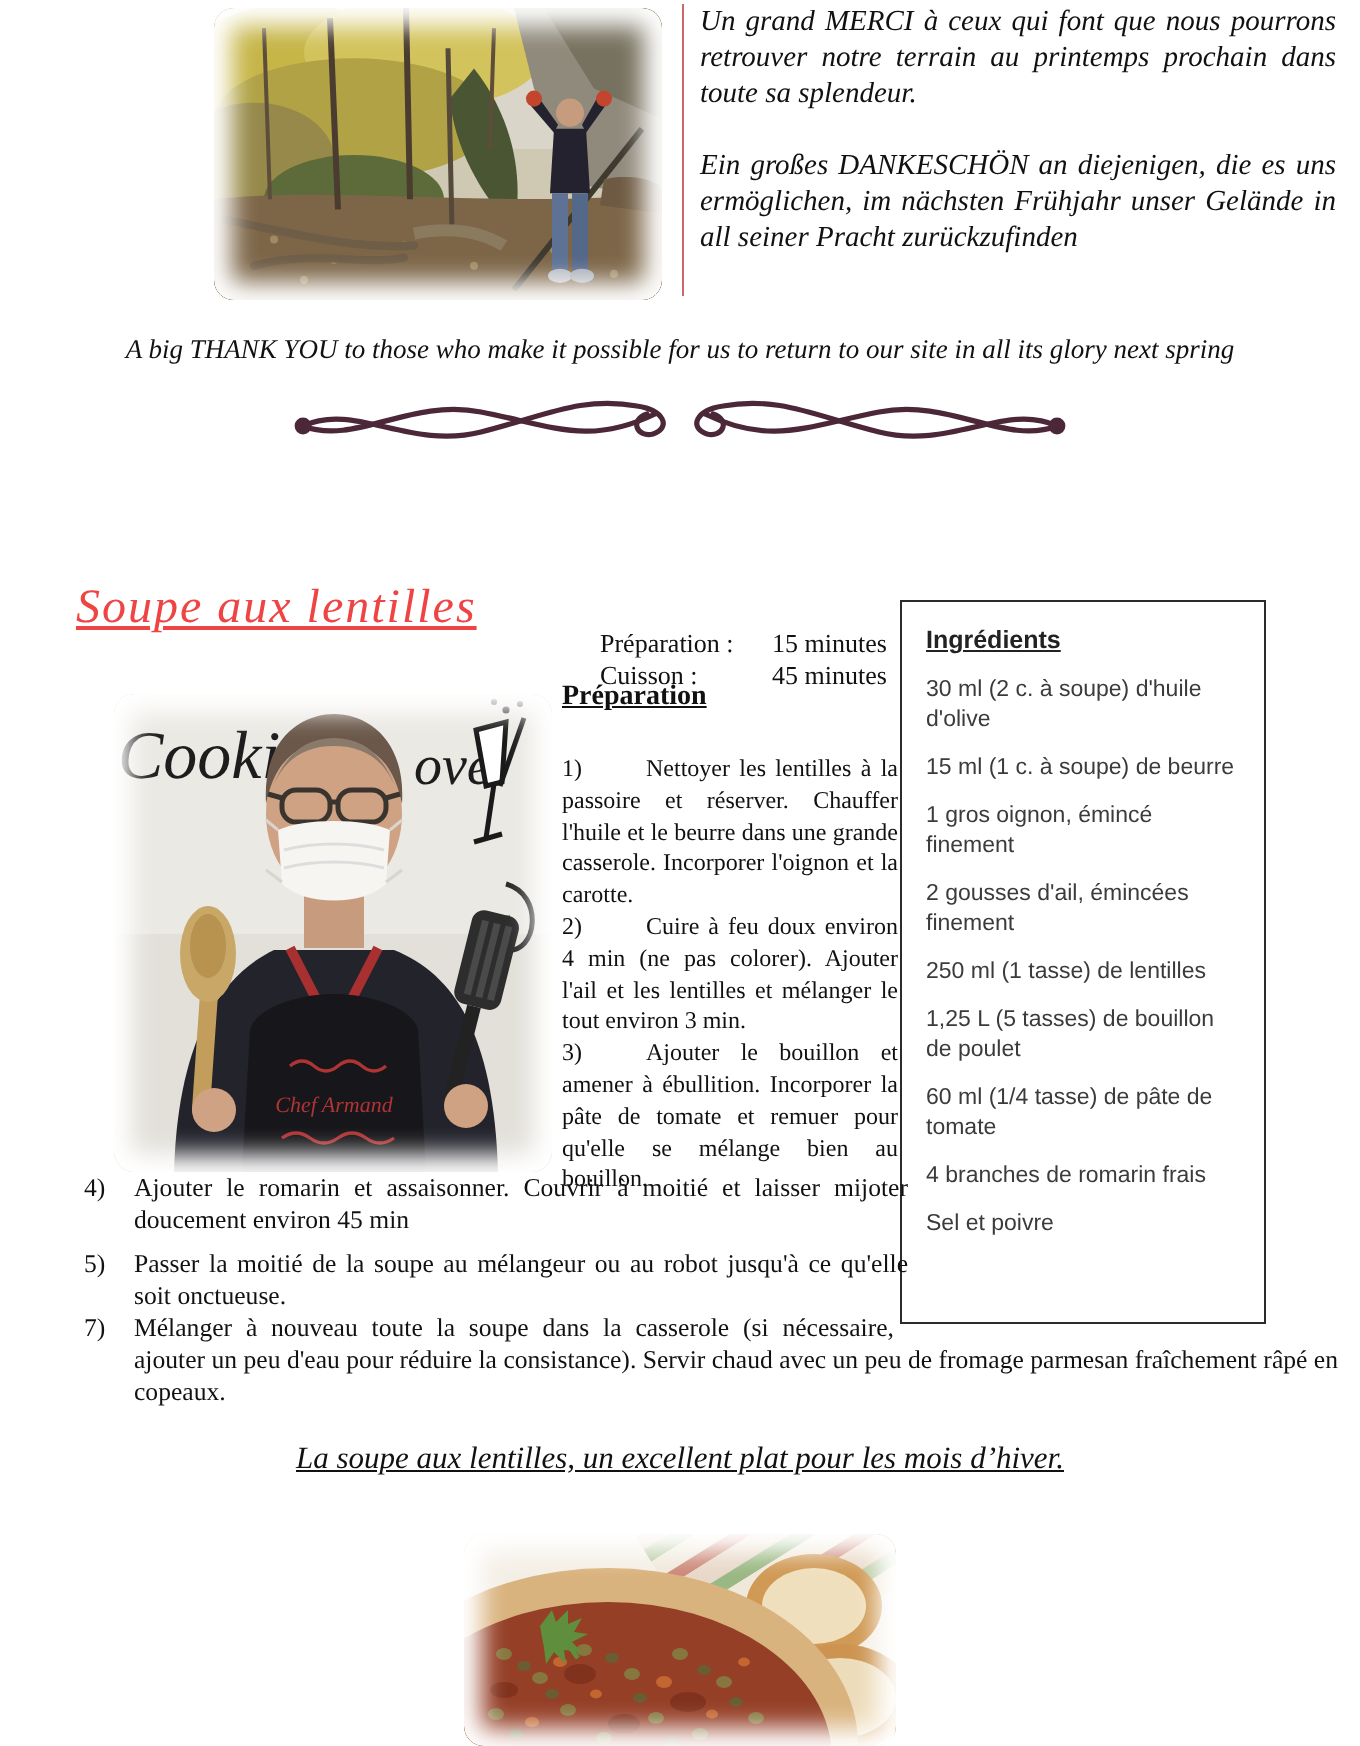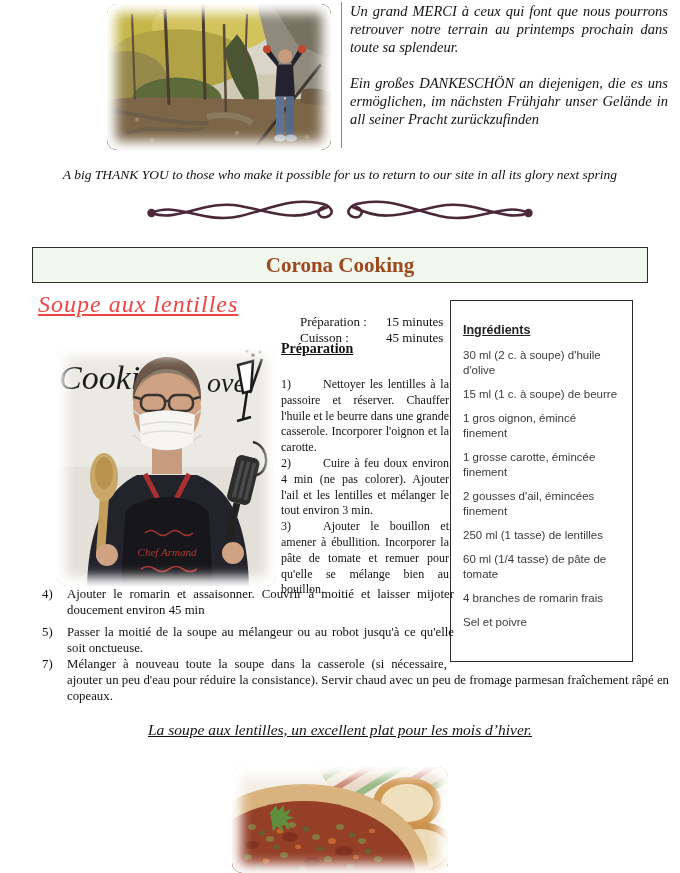--- a/index.html
+++ b/index.html
@@ -26,21 +26,21 @@
   .corona { position:absolute; background:#f1f8ee; border:1px solid #2e2e2e; text-align:center;
             font-weight:bold; font-size:21px; color:#a0471d; line-height:34px; }
 
   .recipe-title { position:absolute; font-style:italic; font-size:24px; color:#ef4444;
                   text-decoration:underline; letter-spacing:1px; }
 
   .times { position:absolute; font-size:13px; }
   .times .row { display:flex; line-height:16px; }
   .times .lbl { width:86px; }
 
-  .ingredients { position:absolute; border:1px solid #2b2b2b; background:#fff; padding:22px 12px;
+  .ingredients { position:absolute; border:1px solid #2b2b2b; background:#fff; padding:12px 12px;
                  font-family:"Liberation Sans", sans-serif; font-size:11.5px; color:#3b3b3b; }
   .ingredients h3 { font-size:12.5px; color:#222; text-decoration:underline; margin-bottom:11px;
                     font-family:"Liberation Sans", sans-serif; }
   .ing-item { margin-bottom:9px; line-height:15px; }
   .ing-item:last-child { margin-bottom:0; }
 
   .prep-head { position:absolute; font-weight:bold; text-decoration:underline; font-size:14px; }
 
   .steps-narrow { position:absolute; font-size:12px; line-height:15.8px; text-align:justify; }
   .step-n .num { display:inline-block; width:42px; }
@@ -136,21 +136,20 @@
         <g transform="translate(395,0) scale(-1,1)">
           <path d="M9,21 C35,31 62,7 98,14 C134,21 152,31 185,15"></path>
           <path d="M9,21 C35,9 62,33 98,24 C130,16 148,6 176,11 C190,13 193,22 184,25 C176,27 172,18 181,15"></path>
         </g>
       </g>
       <circle cx="9" cy="21" r="4.2" fill="#4b2737"></circle>
       <circle cx="386" cy="21" r="4.2" fill="#4b2737"></circle>
     </svg>
   </div>
 
-  <div class="corona" style="left:32px; top:247px; width:616px; height:36px;">Corona Cooking</div>
 
   <div class="recipe-title" style="left:38px; top:291px;">Soupe aux lentilles</div>
 
   <div class="times" style="left:300px; top:314px;">
     <div class="row">
       <span class="lbl">Préparation :</span>
       <span>15 minutes</span>
     </div>
     <div class="row">
       <span class="lbl">Cuisson :</span>
@@ -161,26 +160,26 @@
   <div class="ingredients" style="left:450px; top:300px; width:183px; height:362px;">
     <h3>Ingrédients</h3>
     <div>
 
         <div class="ing-item">30 ml (2 c. à soupe) d'huile d'olive</div>
 
         <div class="ing-item">15 ml (1 c. à soupe) de beurre</div>
 
         <div class="ing-item">1 gros oignon, émincé finement</div>
 
-        <div class="ing-item">1 grosse carotte, émincée finement</div>
 
         <div class="ing-item">2 gousses d'ail, émincées finement</div>
 
         <div class="ing-item">250 ml (1 tasse) de lentilles</div>
 
+        <div class="ing-item">1,25 L (5 tasses) de bouillon de poulet</div>
 
         <div class="ing-item">60 ml (1/4 tasse) de pâte de tomate</div>
 
         <div class="ing-item">4 branches de romarin frais</div>
 
         <div class="ing-item">Sel et poivre</div>
       </div>
   </div>
 
   <div class="photo" style="left:57px; top:347px; width:219px; height:239px;">

